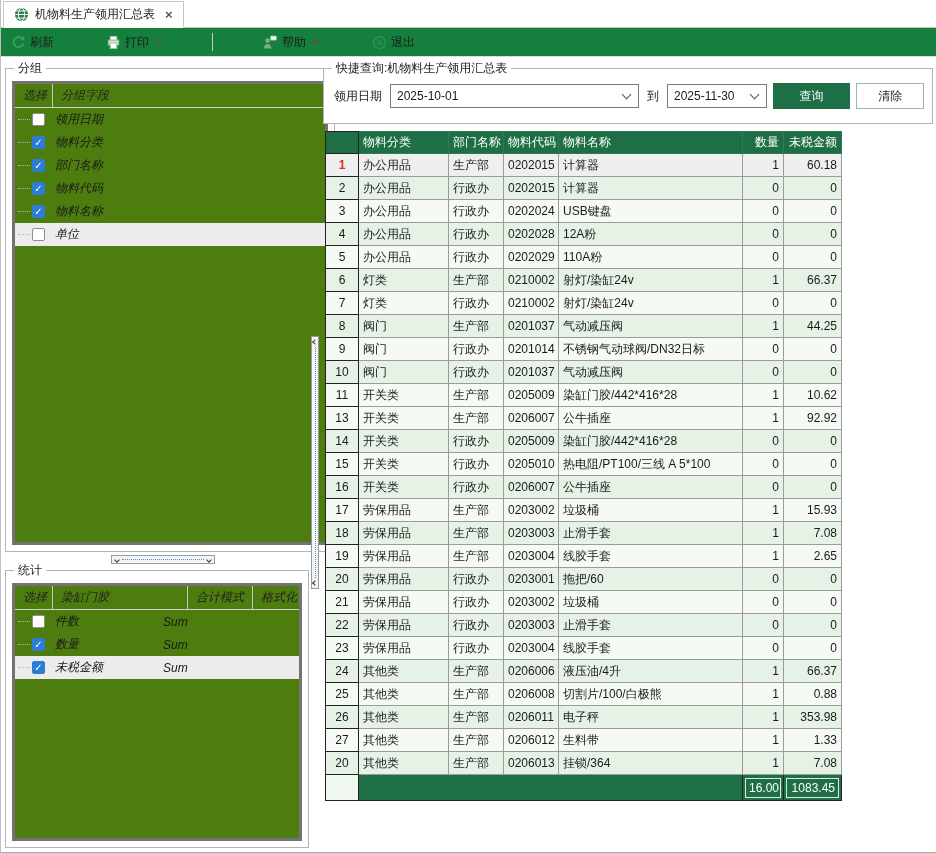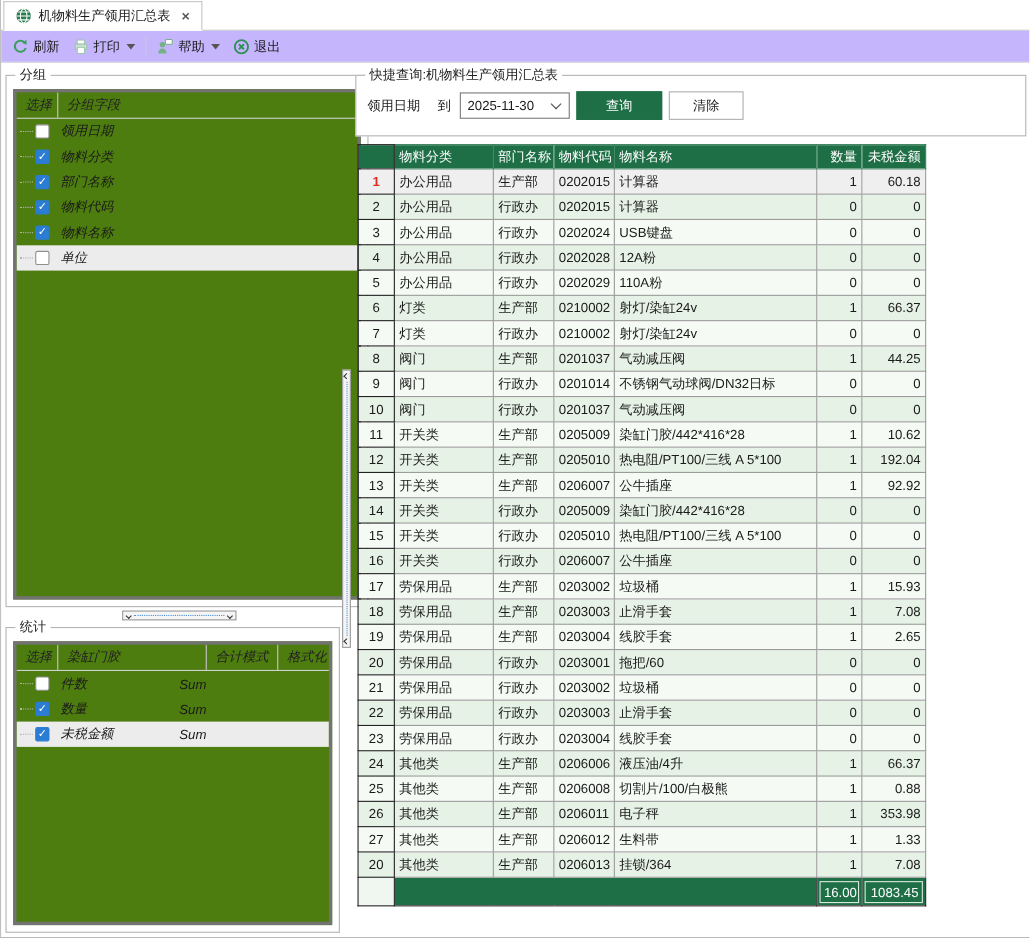--- a/index.html
+++ b/index.html
@@ -13,21 +13,21 @@
        border-left:1px solid #c0c0c0;border-bottom:1px solid #a9a9a9;}
 
   
   .tabbar{position:absolute;left:0;top:0;width:100%;height:28px;background:#fff;border-bottom:1px solid #c6c6c6;}
   .tab{position:absolute;left:2px;top:1px;height:27px;display:inline-flex;align-items:center;gap:6px;
        padding:0 10px;background:#fff;border:1px solid #c6c6c6;border-bottom:1px solid #fff;z-index:2;text-align:center;}
   .tab-close{font-weight:bold;color:#555;font-size:13px;margin-left:4px;cursor:default;}
 
   
   .toolbar{position:absolute;left:0;top:28px;width:100%;height:29px;display:flex;align-items:center;
-           padding:0 4px;border-bottom:1px solid #dcdcdc;background:#c4b5fd;}
+           padding:0 4px;border-bottom:1px solid #dcdcdc;background:#15803d;gap:40px;}
   .tbtn{display:inline-flex;align-items:center;gap:4px;padding:3px 6px;cursor:default;}
   .tsep{width:1px;height:18px;background:#c9c9c9;margin:0 3px;}
   .caret{width:0;height:0;border-left:4px solid transparent;border-right:4px solid transparent;
          border-top:5px solid #555;margin-left:2px;}
 
   
   .gb{position:absolute;border:1px solid #b4b4b4;background:#fff;}
   .legend{position:absolute;top:-9px;left:8px;background:#fff;padding:0 4px;color:#222;}
   .gb-group{left:4px;top:68px;width:330px;height:484px;}
   .gb-stats{left:4px;top:570px;width:304px;height:278px;}
@@ -237,20 +237,24 @@
   <div class="vsplit">
     <i class="chev chev-left"></i>
     <i class="vdots"></i>
     <i class="chev chev-left"></i>
   </div>
 
   <div class="gb gb-query">
     <span class="legend">快捷查询:机物料生产领用汇总表</span>
     <div class="qrow">
       <span class="qlab">领用日期</span>
+      <div class="combo combo-from">
+        <span class="val">2025-10-01</span>
+        <i class="combo-chev"></i>
+      </div>
       <span class="to-lab">到</span>
       <div class="combo combo-to">
         <span class="val">2025-11-30</span>
         <i class="combo-chev"></i>
       </div>
       <div class="btn btn-query">查询</div>
       <div class="btn btn-clear">清除</div>
     </div>
   </div>
 
@@ -368,29 +372,20 @@
         </tr>
         <tr class="odd">
           <td class="num">11</td>
           <td class="cat">开关类</td>
           <td class="dept">生产部</td>
           <td class="code">0205009</td>
           <td class="name">染缸门胶/442*416*28</td>
           <td class="qty">1</td>
           <td class="amt">10.62</td>
         </tr>
-        <tr class="even">
-          <td class="num">12</td>
-          <td class="cat">开关类</td>
-          <td class="dept">生产部</td>
-          <td class="code">0205010</td>
-          <td class="name">热电阻/PT100/三线 A 5*100</td>
-          <td class="qty">1</td>
-          <td class="amt">192.04</td>
-        </tr>
         <tr class="odd">
           <td class="num">13</td>
           <td class="cat">开关类</td>
           <td class="dept">生产部</td>
           <td class="code">0206007</td>
           <td class="name">公牛插座</td>
           <td class="qty">1</td>
           <td class="amt">92.92</td>
         </tr>
         <tr class="even">

